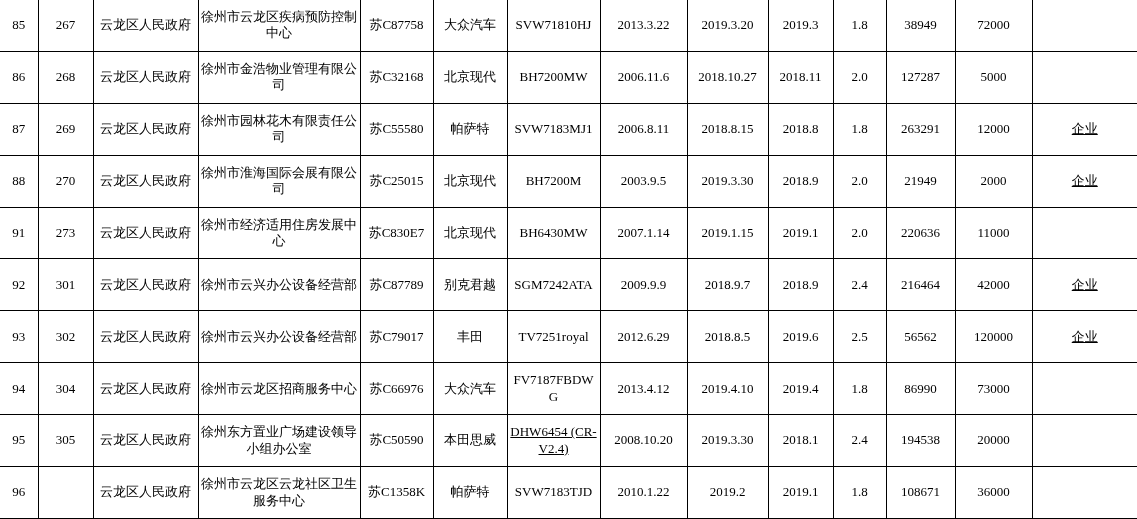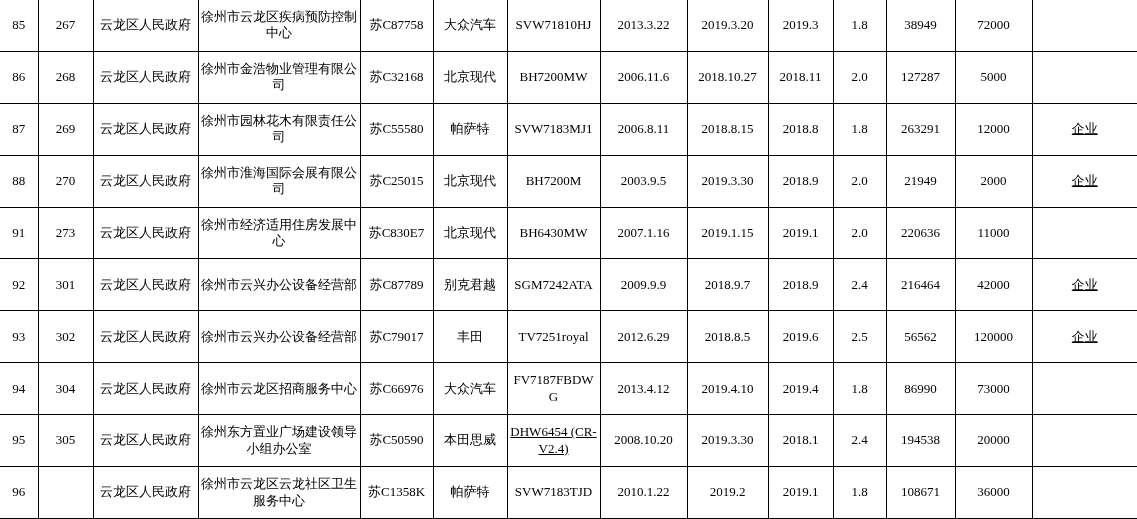--- a/index.html
+++ b/index.html
@@ -125,21 +125,21 @@
         <td class="link-underline">企业</td>
       </tr>
       <tr>
         <td>91</td>
         <td>273</td>
         <td>云龙区人民政府</td>
         <td>徐州市经济适用住房发展中心</td>
         <td>苏C830E7</td>
         <td>北京现代</td>
         <td>BH6430MW</td>
-        <td>2007.1.16</td>
+        <td>2007.1.14</td>
         <td>2019.1.15</td>
         <td>2019.1</td>
         <td>2.0</td>
         <td>220636</td>
         <td>11000</td>
         <td></td>
       </tr>
       <tr>
         <td>92</td>
         <td>301</td>

